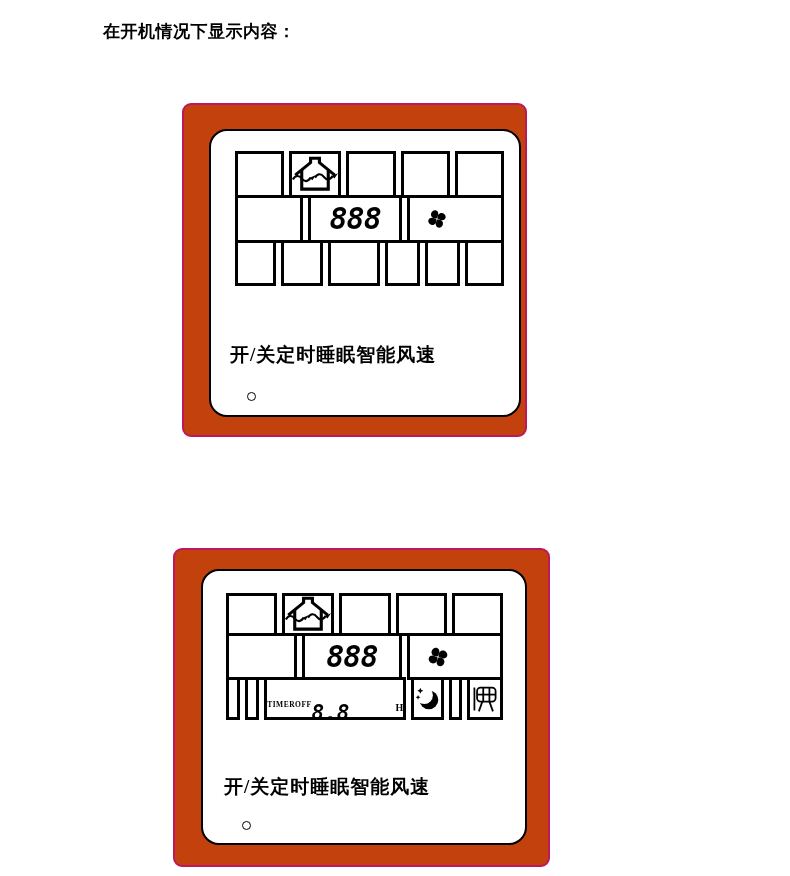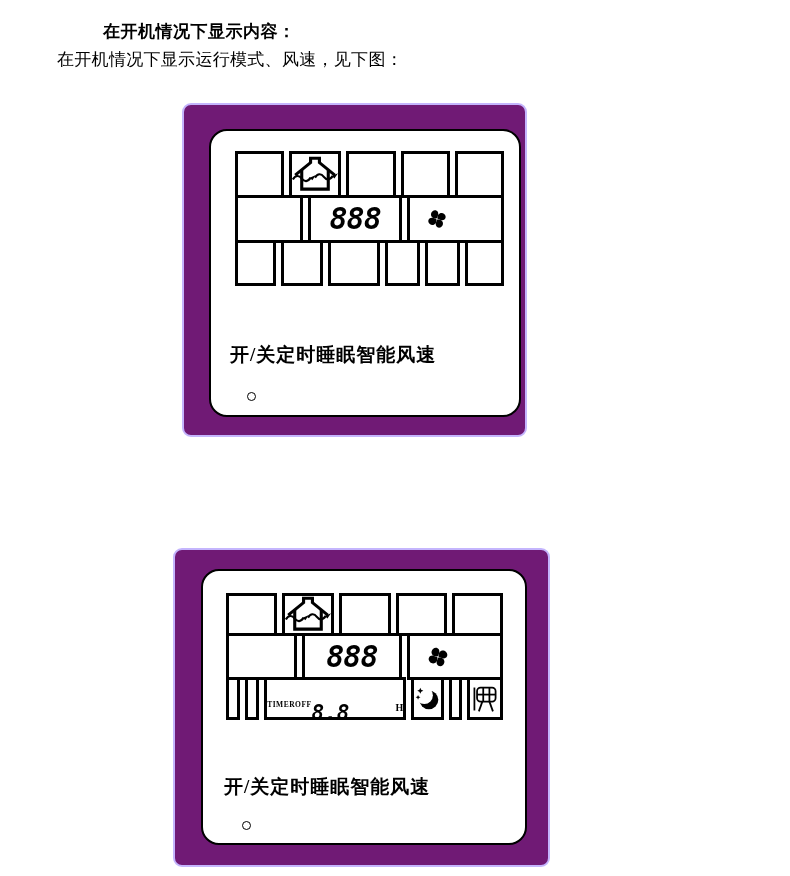--- a/index.html
+++ b/index.html
@@ -4,21 +4,21 @@
 <style>
   html,body{margin:0;padding:0;background:#fff;}
   .page{position:relative;width:714px;height:876px;background:#fff;overflow:hidden;
         font-family:"Liberation Sans",sans-serif;color:#000;}
   .abs{position:absolute;}
   .heading{font-size:17px;font-weight:bold;letter-spacing:0.5px;}
   .bodytext{font-size:17px;line-height:27px;letter-spacing:0.3px;}
   .para{text-indent:43px;}
 
   
-  .device{position:absolute;border:2px solid #c4b5fd;border-radius:9px;background:#701a75;}
+  .device{position:absolute;border:2px solid #be185d;border-radius:9px;background:#c2410c;}
   .inner{position:absolute;border:2px solid #000;border-radius:18px;background:#fff;box-sizing:border-box;}
   .lcd{position:absolute;}
   .lrow{display:flex;gap:5px;}
   .lrow + .lrow{margin-top:-3px;}
   .cell{border:3px solid #000;box-sizing:border-box;background:#fff;flex:1;
         display:flex;align-items:center;justify-content:center;overflow:visible;}
   .p1 .row1 .cell{height:47px;} .p1 .row2 .cell{height:48px;} .p1 .row3 .cell{height:46px;}
   .p2 .row1 .cell{height:43px;} .p2 .row2 .cell{height:47px;} .p2 .row3 .cell{height:43px;}
   .seg{font-family:"DejaVu Sans Mono",monospace;font-weight:bold;font-style:italic;}
   .temp{font-size:30px;letter-spacing:-1px;line-height:1;}
@@ -33,21 +33,20 @@
         font-family:"Liberation Serif",serif;font-size:19px;font-weight:600;letter-spacing:1px;}
   .led{position:absolute;width:7px;height:7px;border:1.5px solid #000;border-radius:50%;background:#fff;}
   svg{display:block;}
 </style>
 </head>
 <body>
 
 <div class="page">
 
   <div class="abs heading" style="left:103px;top:20px;">在开机情况下显示内容：</div>
-  <div class="abs bodytext" style="left:57px;top:46px;">在开机情况下显示运行模式、风速，见下图：</div>
 
   <div class="device p1" style="left:182px;top:103px;width:341px;height:330px;">
     <div class="inner" style="left:25px;top:24px;width:312px;height:288px;">
 
       <div class="lcd" style="left:24px;top:20px;width:269px;">
         <div class="lrow row1">
           <div class="cell"></div>
           <div class="cell">
             <span>
               <svg width="46" height="42" viewBox="0 0 52 44">

